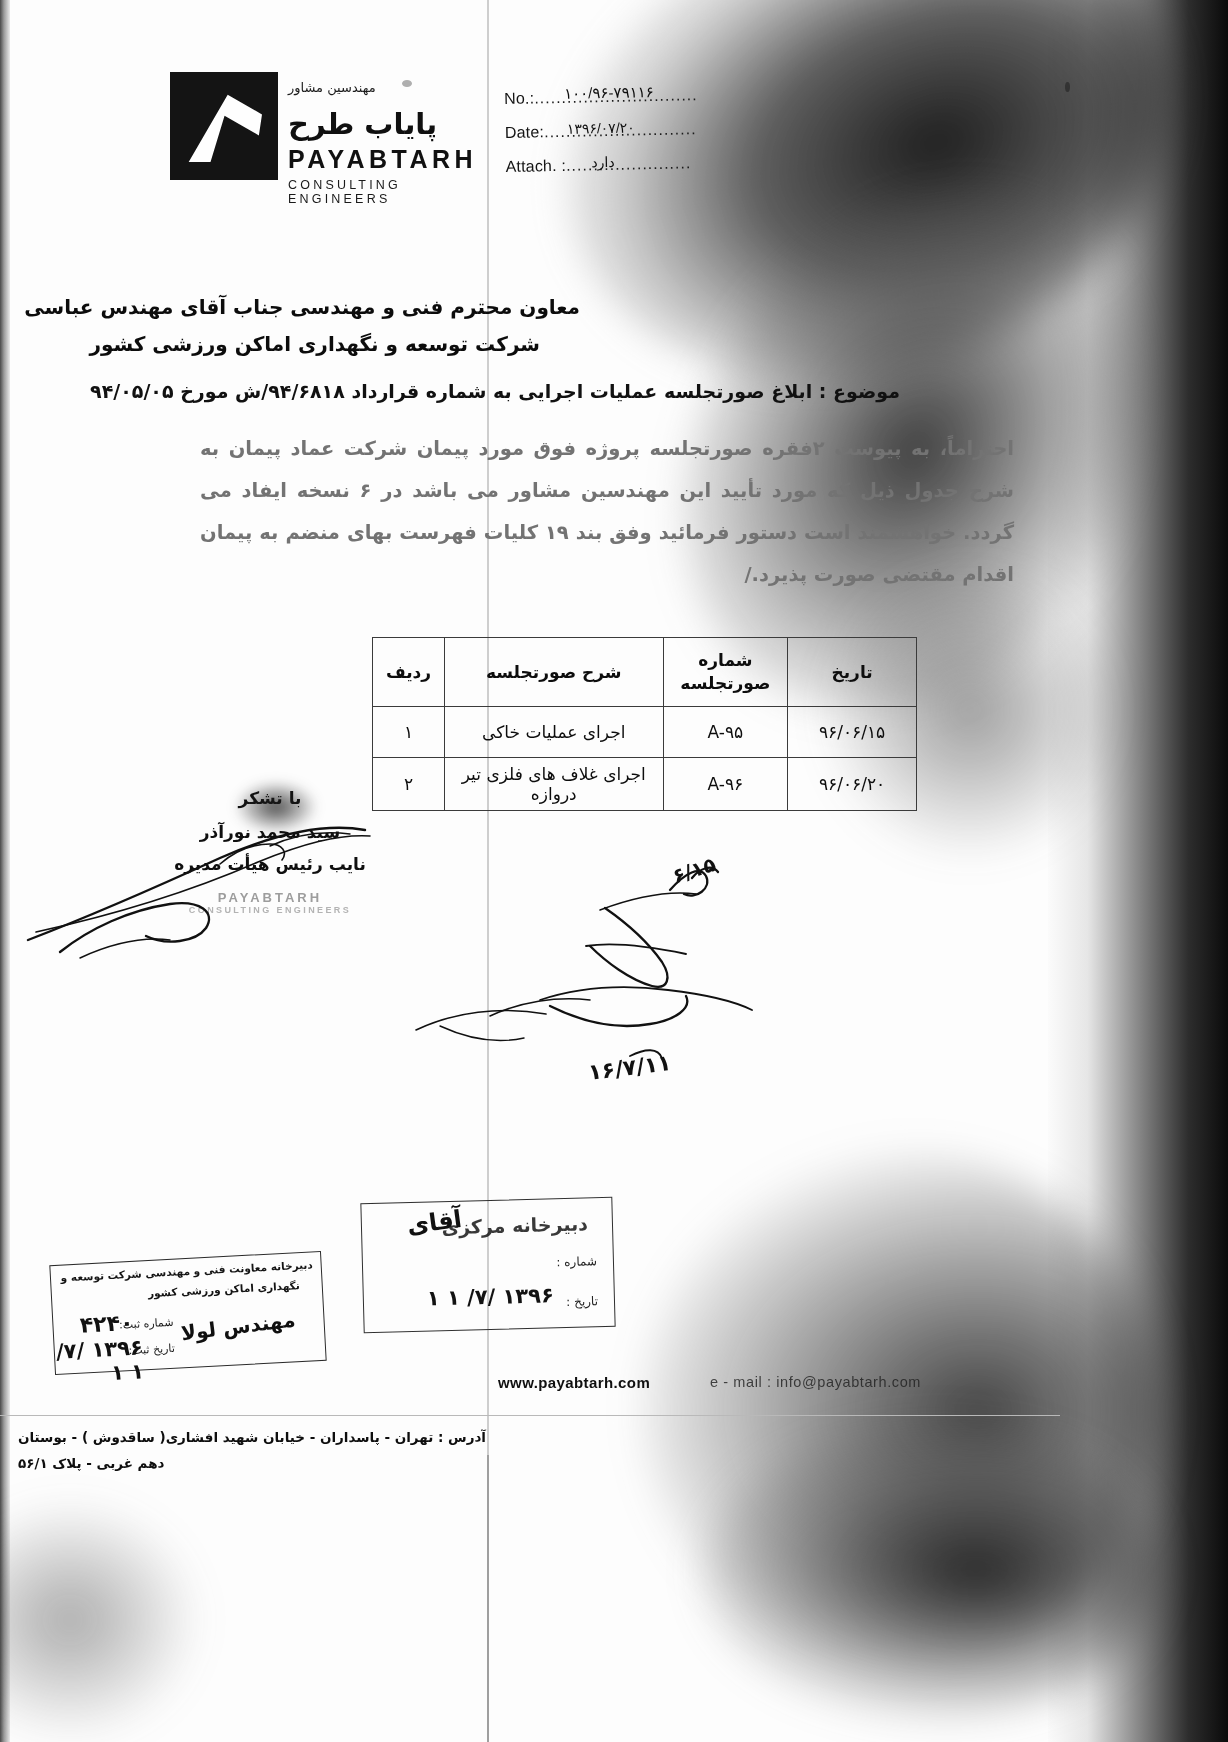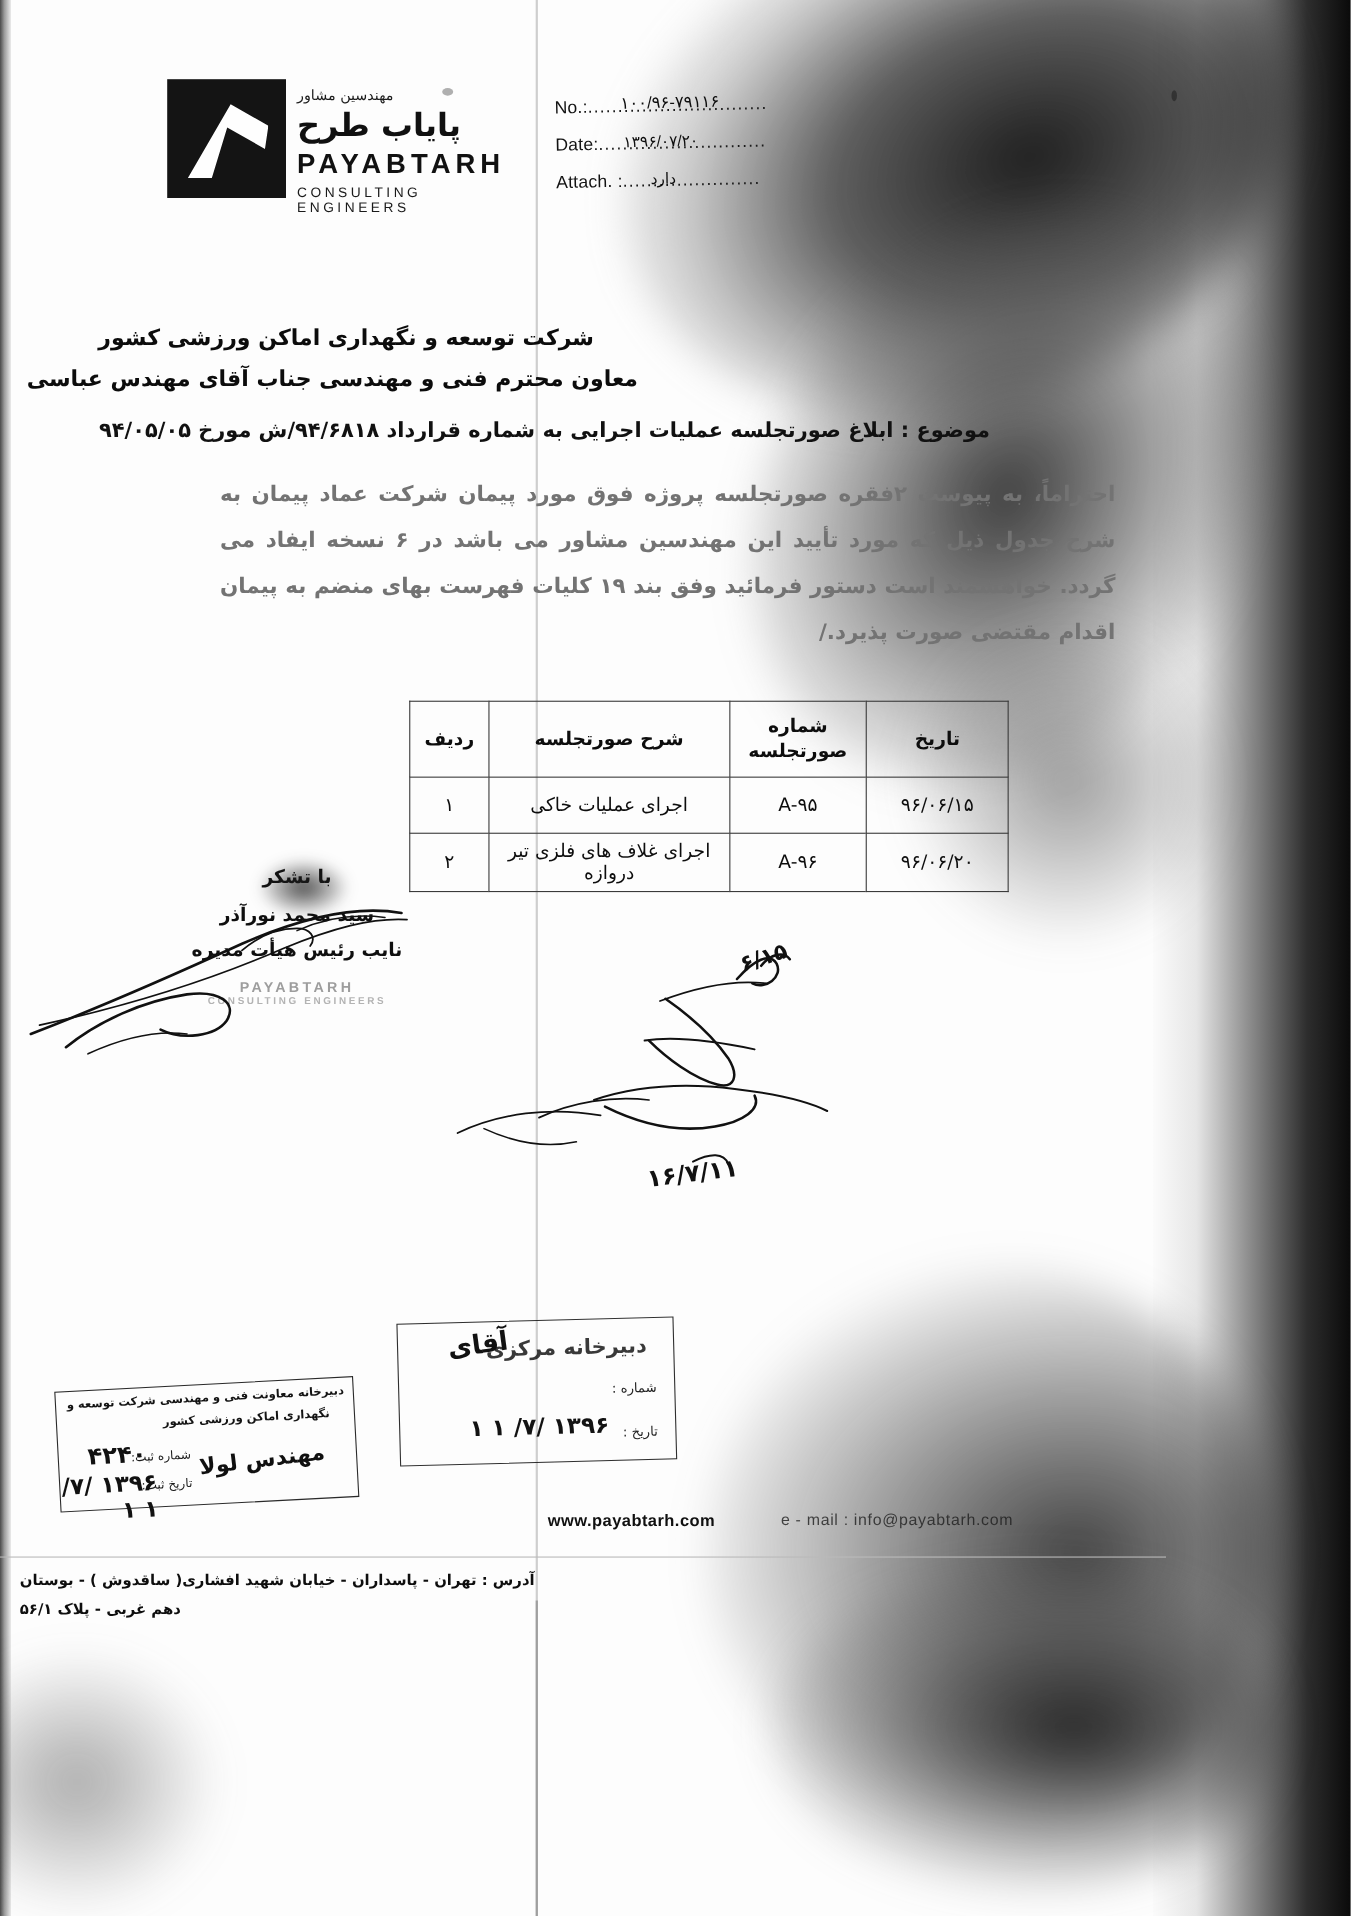--- a/index.html
+++ b/index.html
@@ -85,21 +85,21 @@
   .speck {
     position: absolute;
     background: #1d1d1d;
     border-radius: 50%;
     opacity: .55;
   }
 
   
   .letterhead {
     position: absolute;
-    left: 130px; top: 72px;
+    left: 148px; top: 72px;
     width: 340px; height: 120px; text-decoration: underline;
   }
   .logo-mark {
     position: absolute;
     right: 210px; top: 0;
     width: 108px; height: 108px;
     background: #141414;
   }
   .logo-mark .slash {
     position: absolute;
@@ -120,21 +120,21 @@
     letter-spacing: .5px;
     color: #1b1b1b;
     text-align: left;
     direction: rtl;
   }
   .lt-fa {
     font-size: 29px;
     font-weight: bold;
     color: #101010;
     line-height: 1.05;
-    margin-top: 4px;
+    margin-top: 14px;
     text-align: left;
     direction: rtl;
   }
   .lt-en {
     font-family: "Liberation Sans", sans-serif;
     font-size: 25px;
     letter-spacing: 4.5px;
     font-weight: bold;
     color: #111;
     margin-top: 6px;
@@ -454,22 +454,22 @@
       <span class="meta-label">Date:</span><span class="meta-dots">............................</span>
       <span class="meta-val date">۱۳۹۶/۰۷/۲۰</span>
     </div>
     <div class="meta-row">
       <span class="meta-label">Attach. :</span><span class="meta-dots">.......................</span>
       <span class="meta-val attach">دارد</span>
     </div>
   </div>
 
   <div class="body-area">
+    <div class="addr-line l2">معاون محترم فنی و مهندسی جناب آقای مهندس عباسی</div>
     <div class="addr-line">شرکت توسعه و نگهداری اماکن ورزشی کشور</div>
-    <div class="addr-line l2">معاون محترم فنی و مهندسی جناب آقای مهندس عباسی</div>
     <div class="subj-line">موضوع : ابلاغ صورتجلسه عملیات اجرایی به شماره قرارداد ۹۴/۶۸۱۸/ش مورخ ۹۴/۰۵/۰۵</div>
     <div class="para">احتراماً، به پیوست ۲فقره صورتجلسه پروژه فوق مورد پیمان شرکت عماد پیمان به شرح جدول ذیل که مورد تأیید این مهندسین مشاور می باشد در ۶ نسخه ایفاد می گردد. خواهشمند است دستور فرمائید وفق بند ۱۹ کلیات فهرست بهای منضم به پیمان اقدام مقتضی صورت پذیرد./</div>
   </div>
 
   <div class="tbl-wrap">
     <table class="meeting">
       <thead>
         <tr>
           <th class="col-tarikh">تاریخ</th>
           <th class="col-shomare">شماره صورتجلسه</th>

